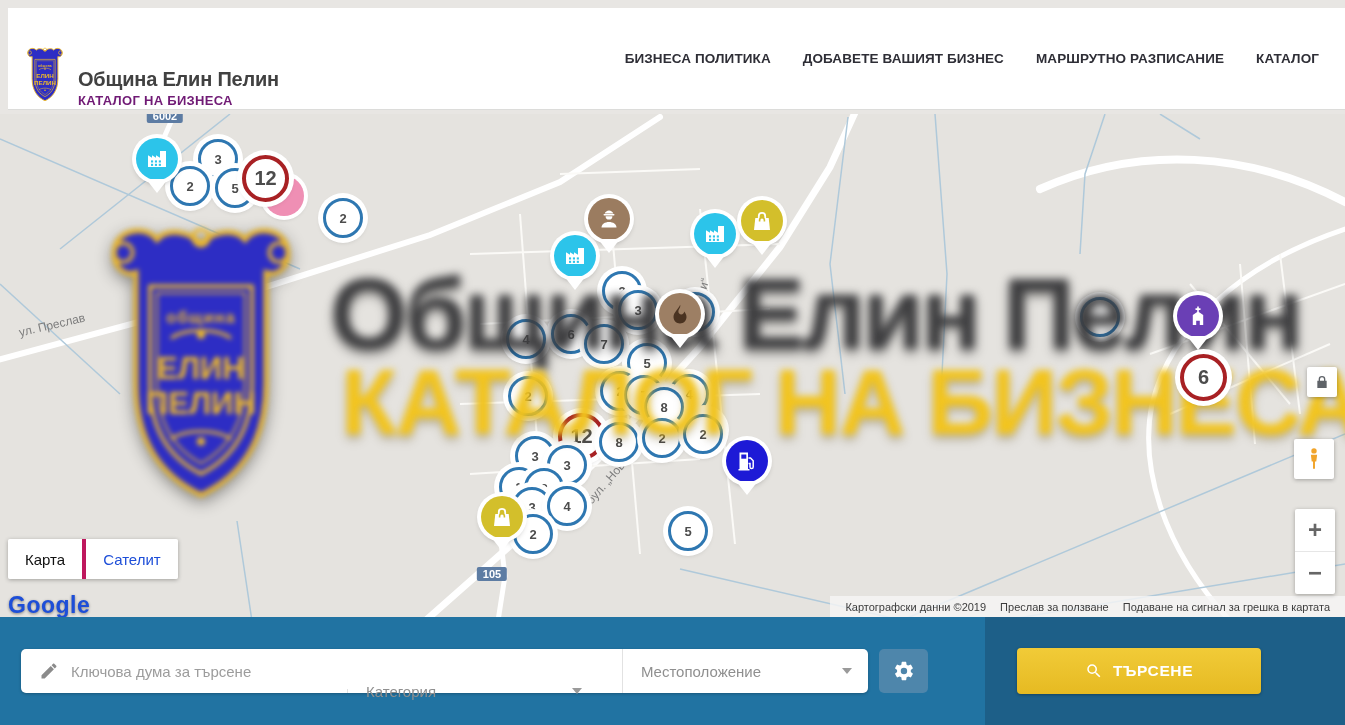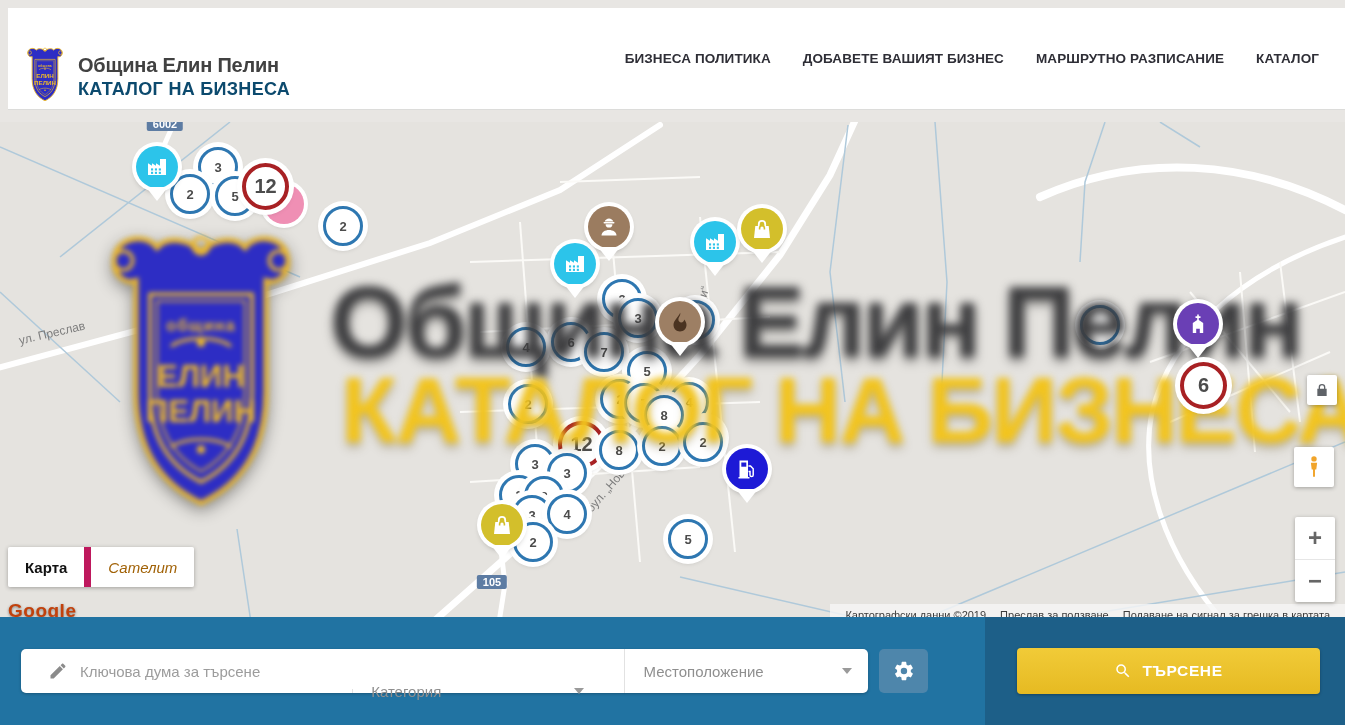--- a/index.html
+++ b/index.html
@@ -4,29 +4,29 @@
 <style>
   * { box-sizing: border-box; margin: 0; padding: 0; }
   html,body { width:1345px; height:725px; }
   body { font-family:"Liberation Sans", sans-serif; background:#e8e6e3; overflow:hidden; }
   .page { position:relative; width:1345px; height:725px; overflow:hidden; }
 
   
   .header { position:absolute; top:8px; left:8px; right:0; height:102px; background:#fff;
             border-bottom:1px solid #dcdcda; display:flex; align-items:center;
             justify-content:space-between; padding:0 26px 0 14px; z-index:10; }
-  .logo-area { display:flex; align-items:center; gap:10px; cursor:pointer;margin-top:36px; }
+  .logo-area { display:flex; align-items:flex-end; gap:10px; cursor:pointer;margin-top:36px; }
   .logo-text .t1 { font-size:20px; font-weight:700; color:#414141; letter-spacing:-0.2px; }
-  .logo-text .t2 { font-size:18px; font-weight:700; color:#0c4a6e; letter-spacing:0.3px; margin-top:2px; }
+  .logo-text .t2 { font-size:13px; font-weight:700; color:#701a75; letter-spacing:0.3px; margin-top:2px; }
   .nav { display:flex; gap:32px; }
   .nav a { font-size:13.5px; font-weight:700; color:#2e2e36; text-decoration:none;
            letter-spacing:0.1px; white-space:nowrap; cursor:pointer; }
 
   
-  .map { position:absolute; top:122px; left:0; width:1345px; height:507px;
+  .map { position:absolute; top:114px; left:0; width:1345px; height:507px;
          background:#e5e3df; overflow:hidden; cursor:grab; }
   .map svg.roads { position:absolute; top:0; left:0; z-index:0; }
 
   .badge { position:absolute; transform:translate(-50%,-50%); background:#5d7ca3; color:#fff;
            font-size:11px; font-weight:700; padding:1px 6px; border-radius:2px; z-index:1; }
   .street { position:absolute; color:#7d7d7d; font-size:12px; white-space:nowrap; z-index:1; }
 
   .cluster { position:absolute; width:40px; height:40px; margin:-20px 0 0 -20px; border-radius:50%;
              background:#fff; border:3px solid #2e77b1; box-shadow:0 0 0 5px #fff, 0 2px 6px rgba(0,0,0,.4);
              display:flex; align-items:center; justify-content:center; font-size:13px; font-weight:700;
@@ -51,55 +51,55 @@
               letter-spacing:-3px; white-space:nowrap; filter:blur(4px);
               text-shadow:0 5px 7px rgba(0,0,0,.45); z-index:3; pointer-events:none; }
   .wm-line2 { position:absolute; left:341px; top:236px; font-size:92px; font-weight:700; color:#f2c41e;
               letter-spacing:-2px; white-space:nowrap; filter:blur(3.5px);
               text-shadow:0 5px 7px rgba(80,60,0,.35); z-index:3; pointer-events:none; }
 
   
   .maptype { position:absolute; left:8px; top:425px; height:40px; display:flex; z-index:6;
              box-shadow:0 1px 4px rgba(0,0,0,.3); border-radius:2px; overflow:hidden; }
   .mt-btn { background:#fff; font-size:15px; padding:0 17px; display:flex; align-items:center; cursor:pointer; }
-  .mt-btn.active { color:#111; font-weight:700; }
-  .mt-btn.inactive { color:#a16207; border-left:7px solid #be185d;font-style:italic; }
-  .google-logo { position:absolute; left:8px; top:478px; color:#c2410c; font-size:19px; font-weight:700;
+  .mt-btn.active { color:#111; font-weight:400; }
+  .mt-btn.inactive { color:#1d4ed8; border-left:4px solid #be185d; }
+  .google-logo { position:absolute; left:8px; top:478px; color:#1d4ed8; font-size:23px; font-weight:700;
                  letter-spacing:0.5px; text-shadow:0 1px 3px rgba(0,0,0,.45); z-index:6; cursor:pointer; }
   .attr { position:absolute; right:0; top:482px; height:21px; background:rgba(245,245,245,.82);
           display:flex; align-items:center; padding:0 8px; font-size:11px; color:#3c3c3c; z-index:6; }
   .attr span { padding:0 7px; white-space:nowrap; }
   .ctrl { position:absolute; background:#fff; box-shadow:0 1px 4px rgba(0,0,0,.3); z-index:6;
           display:flex; align-items:center; justify-content:center; cursor:pointer; }
   .ctrl-lock { left:1307px; top:253px; width:30px; height:30px; border-radius:2px; }
   .ctrl-pegman { left:1294px; top:325px; width:40px; height:40px; border-radius:2px; }
   .zoomctl { position:absolute; left:1295px; top:395px; width:40px; height:85px; background:#fff;
              border-radius:2px; box-shadow:0 1px 4px rgba(0,0,0,.3); z-index:6; display:flex;
              flex-direction:column; }
   .zoomctl div { flex:1; display:flex; align-items:center; justify-content:center; font-size:24px;
                  color:#666; cursor:pointer; font-weight:700; }
   .zoomctl .zin { border-bottom:1px solid #e6e6e6; }
 
   
   .searchbar { position:absolute; bottom:0; left:0; width:1345px; height:108px; background:#2173a2; z-index:10; }
   .searchbar .dark { position:absolute; right:0; top:0; width:360px; height:108px; background:#1d5f88; }
   .fields { position:absolute; left:21px; top:32px; width:847px; height:44px; background:#fff;
-            border-radius:5px; display:flex; box-shadow:0 1px 3px rgba(0,0,0,.25);padding-left:9px; }
+            border-radius:5px; display:flex; box-shadow:0 1px 3px rgba(0,0,0,.25); }
   .f-key { width:336px; display:flex; align-items:center; padding-left:18px; gap:12px; }
   .f-key input { border:0; outline:0; font-size:15px; color:#555; width:230px; background:transparent;
                  font-family:"Liberation Sans", sans-serif; }
   .f-key input::placeholder { color:#9c9c9c; }
   .f-sel { display:flex; align-items:center; justify-content:space-between; border-left:1px solid #e2e2e2;
            padding:0 16px 0 18px; color:#8f8f8f; font-size:15px; cursor:pointer; }
   .f-cat { width:258px;margin-top:40px; } .f-loc { width:253px;margin-left:24px; }
   .sel-arrow { width:0; height:0; border-left:5px solid transparent; border-right:5px solid transparent;
                border-top:6px solid #9a9a9a; }
   .gear-btn { position:absolute; left:879px; top:32px; width:49px; height:44px; background:#4e86ab;
               border-radius:5px; display:flex; align-items:center; justify-content:center; cursor:pointer; }
-  .search-btn { position:absolute; left:1017px; top:31px; width:303px; height:46px; border-radius:4px;
+  .search-btn { position:absolute; left:1017px; top:31px; width:244px; height:46px; border-radius:4px;
                 background:linear-gradient(#f1cb38,#e6ba22); box-shadow:0 1px 3px rgba(0,0,0,.3);
                 display:flex; align-items:center; justify-content:center; gap:10px; color:#fff;
                 font-weight:700; font-size:15.5px; letter-spacing:0.6px; cursor:pointer; border:none; }
 </style>
 </head>
 <body>
 
 <div class="page">
 
   <div class="header">

